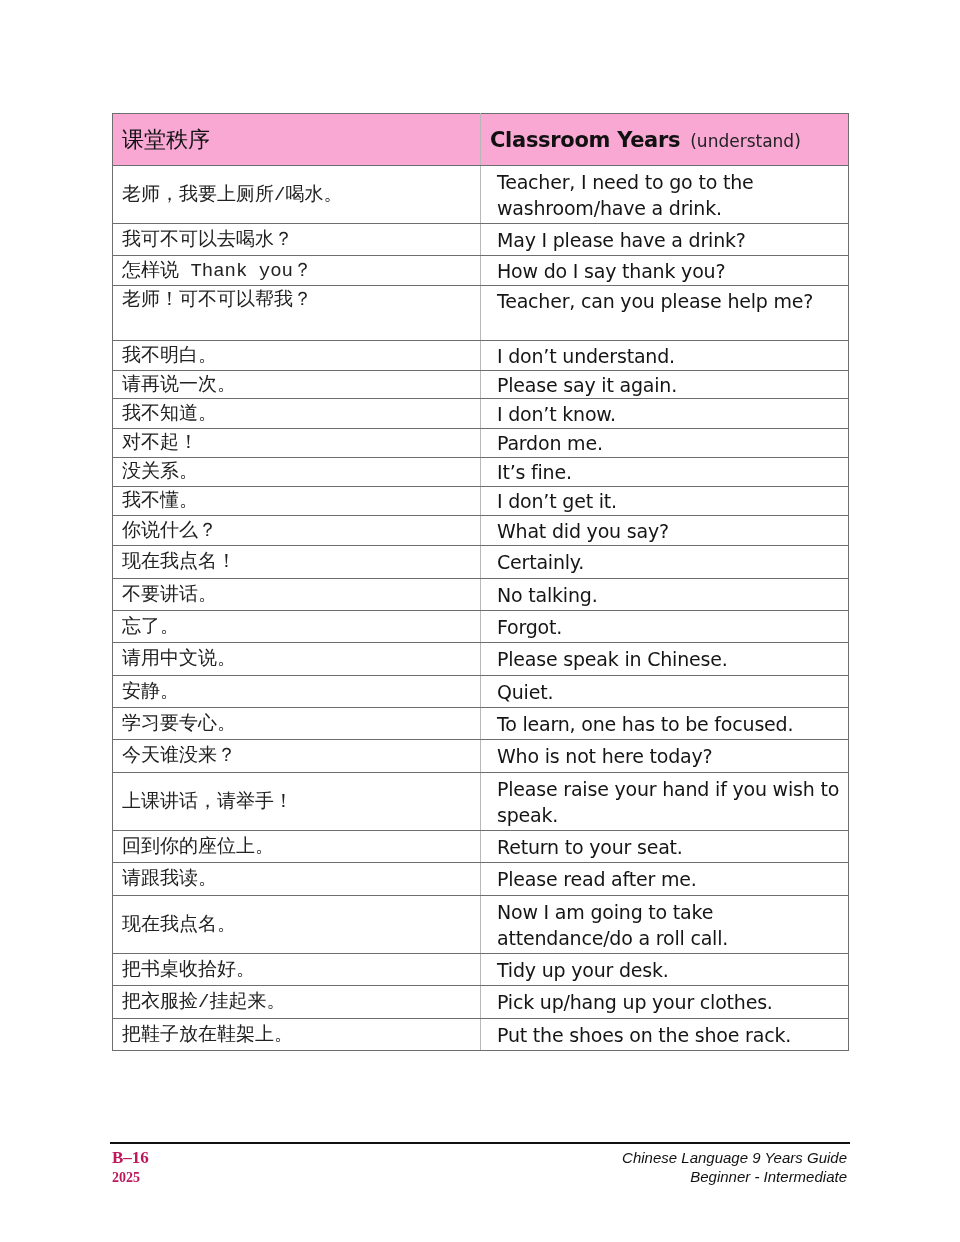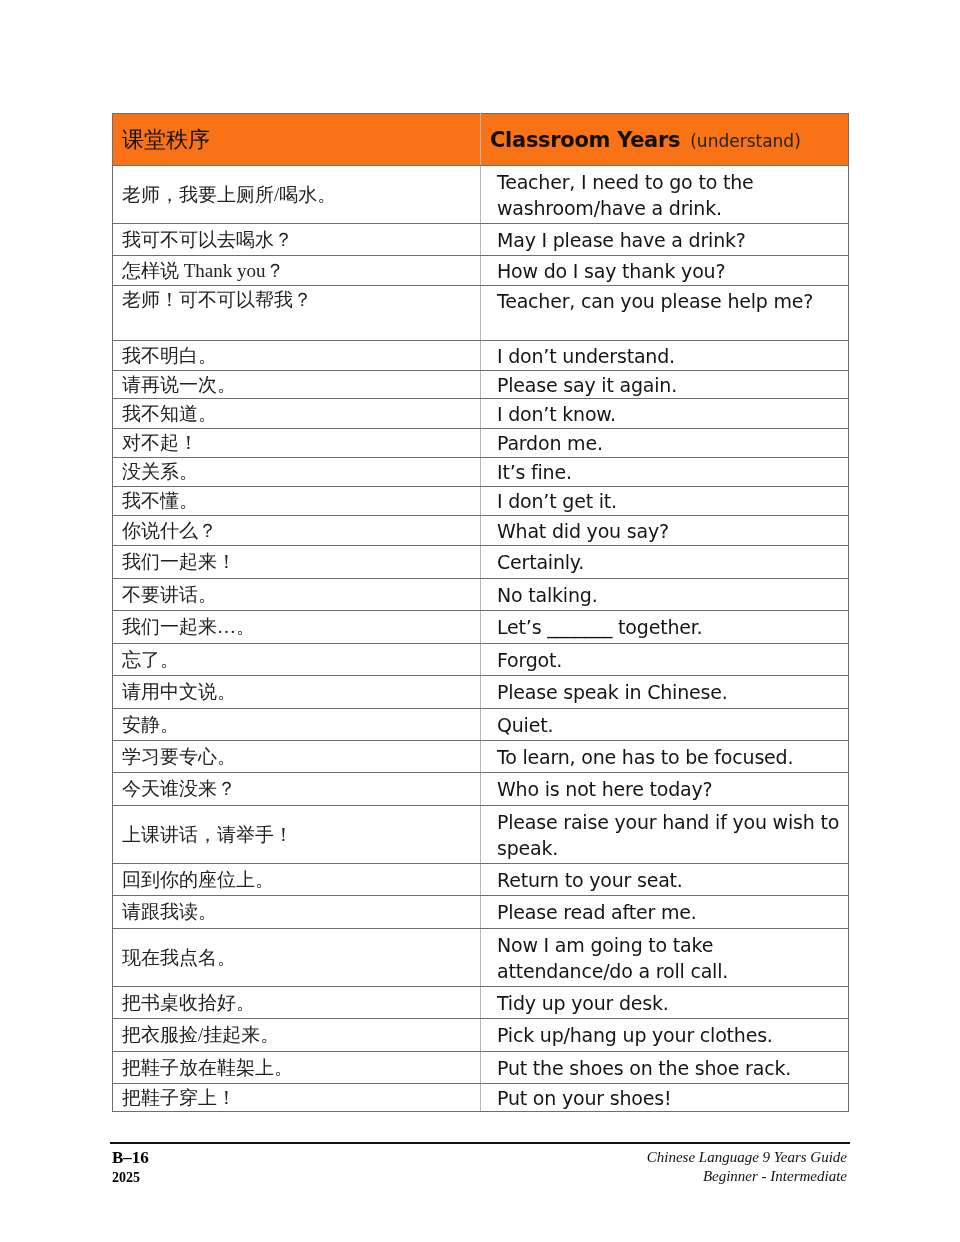--- a/index.html
+++ b/index.html
@@ -28,21 +28,21 @@
       border: 1px solid #6e6e6e;
       padding: 0 8px 0 9px;
       vertical-align: middle;
       text-align: left;
       overflow: hidden;
     }
     .page-table td.zh, .page-table th.zh {
       border-right: 1px solid #b8b8b8;
     }
     .page-table thead th {
-      background: #f97316;
+      background: #f9a8d4;
       height: 51px;
       font-weight: normal;
     }
     .hdr-zh {
       font-family: "DejaVu Sans", sans-serif;
       font-size: 22px;
       color: #111;
     }
     .hdr-en-main {
       font-family: "DejaVu Sans", sans-serif;
@@ -51,21 +51,21 @@
       color: #111;
       letter-spacing: -0.3px;
     }
     .hdr-en-sub {
       font-family: "DejaVu Sans", sans-serif;
       font-size: 17px;
       color: #222;
       margin-left: 10px;
     }
     td.zh {
-      font-family: Liberation Serif, serif;
+      font-family: Liberation Mono, monospace;
       font-size: 19px;
       color: #222;
       line-height: 24px;
     }
     td.en {
       font-family: "DejaVu Sans", sans-serif;
       font-size: 19px;
       color: #151515;
       line-height: 26px;
       letter-spacing: -0.2px;
@@ -80,30 +80,30 @@
       width: 740px;
       height: 2px;
       background: #111;
     }
     .footer-left {
       position: absolute;
       left: 112px;
       top: 1148px;
       font-family: "Liberation Serif", serif;
       font-weight: bold;
-      color: #000000;
+      color: #be185d;
     }
     .footer-left .page-num { font-size: 17px; line-height: 20px; display: block; }
     .footer-left .year { font-size: 14px; line-height: 19px; display: block; }
     .footer-right {
       position: absolute;
       right: 113px;
       top: 1148px;
       text-align: right;
-      font-family: Liberation Serif, serif;
+      font-family: Liberation Sans, sans-serif;
       font-style: italic;
       font-size: 15px;
       line-height: 19px;
       color: #111;
     }
     .footer-right span { display: block; }
   </style>
 </head>
 <body>
 
@@ -161,30 +161,26 @@
       </tr>
       <tr style="height: 29px;">
         <td class="zh">我不懂。</td>
         <td class="en">I don’t get it.</td>
       </tr>
       <tr style="height: 30px;">
         <td class="zh">你说什么？</td>
         <td class="en">What did you say?</td>
       </tr>
       <tr style="height: 33px;">
-        <td class="zh">我们一起来！</td>
+        <td class="zh">现在我点名！</td>
         <td class="en">Certainly.</td>
       </tr>
       <tr style="height: 32px;">
         <td class="zh">不要讲话。</td>
         <td class="en">No talking.</td>
-      </tr>
-      <tr style="height: 33px;">
-        <td class="zh">我们一起来…。</td>
-        <td class="en">Let’s _______ together.</td>
       </tr>
       <tr style="height: 32px;">
         <td class="zh">忘了。</td>
         <td class="en">Forgot.</td>
       </tr>
       <tr style="height: 33px;">
         <td class="zh">请用中文说。</td>
         <td class="en">Please speak in Chinese.</td>
       </tr>
       <tr style="height: 32px;">
@@ -219,24 +215,20 @@
         <td class="zh">把书桌收拾好。</td>
         <td class="en">Tidy up your desk.</td>
       </tr>
       <tr style="height: 33px;">
         <td class="zh">把衣服捡/挂起来。</td>
         <td class="en">Pick up/hang up your clothes.</td>
       </tr>
       <tr style="height: 32px;">
         <td class="zh">把鞋子放在鞋架上。</td>
         <td class="en">Put the shoes on the shoe rack.</td>
-      </tr>
-      <tr style="height: 28px;">
-        <td class="zh">把鞋子穿上！</td>
-        <td class="en">Put on your shoes!</td>
       </tr>
     </tbody>
 </table>
 
 <div class="footer-rule"></div>
 <div class="footer-left">
   <span class="page-num">B–16</span>
   <span class="year">2025</span>
 </div>
 <div class="footer-right">

